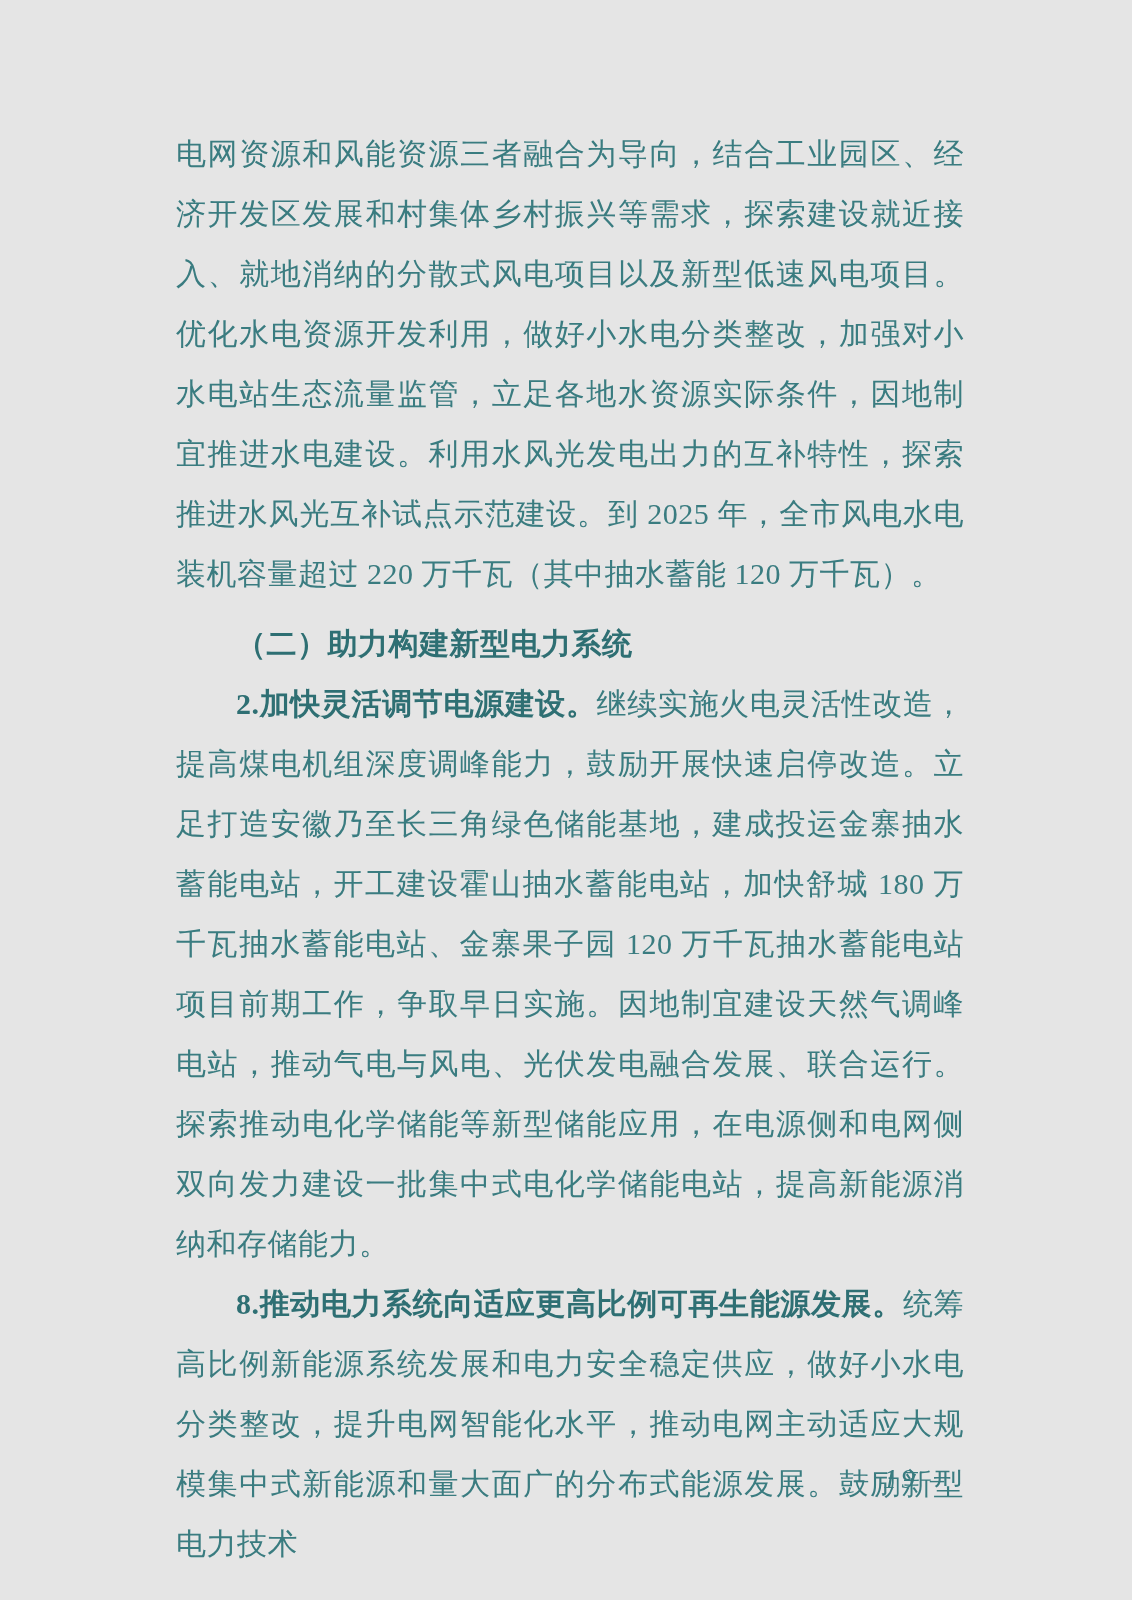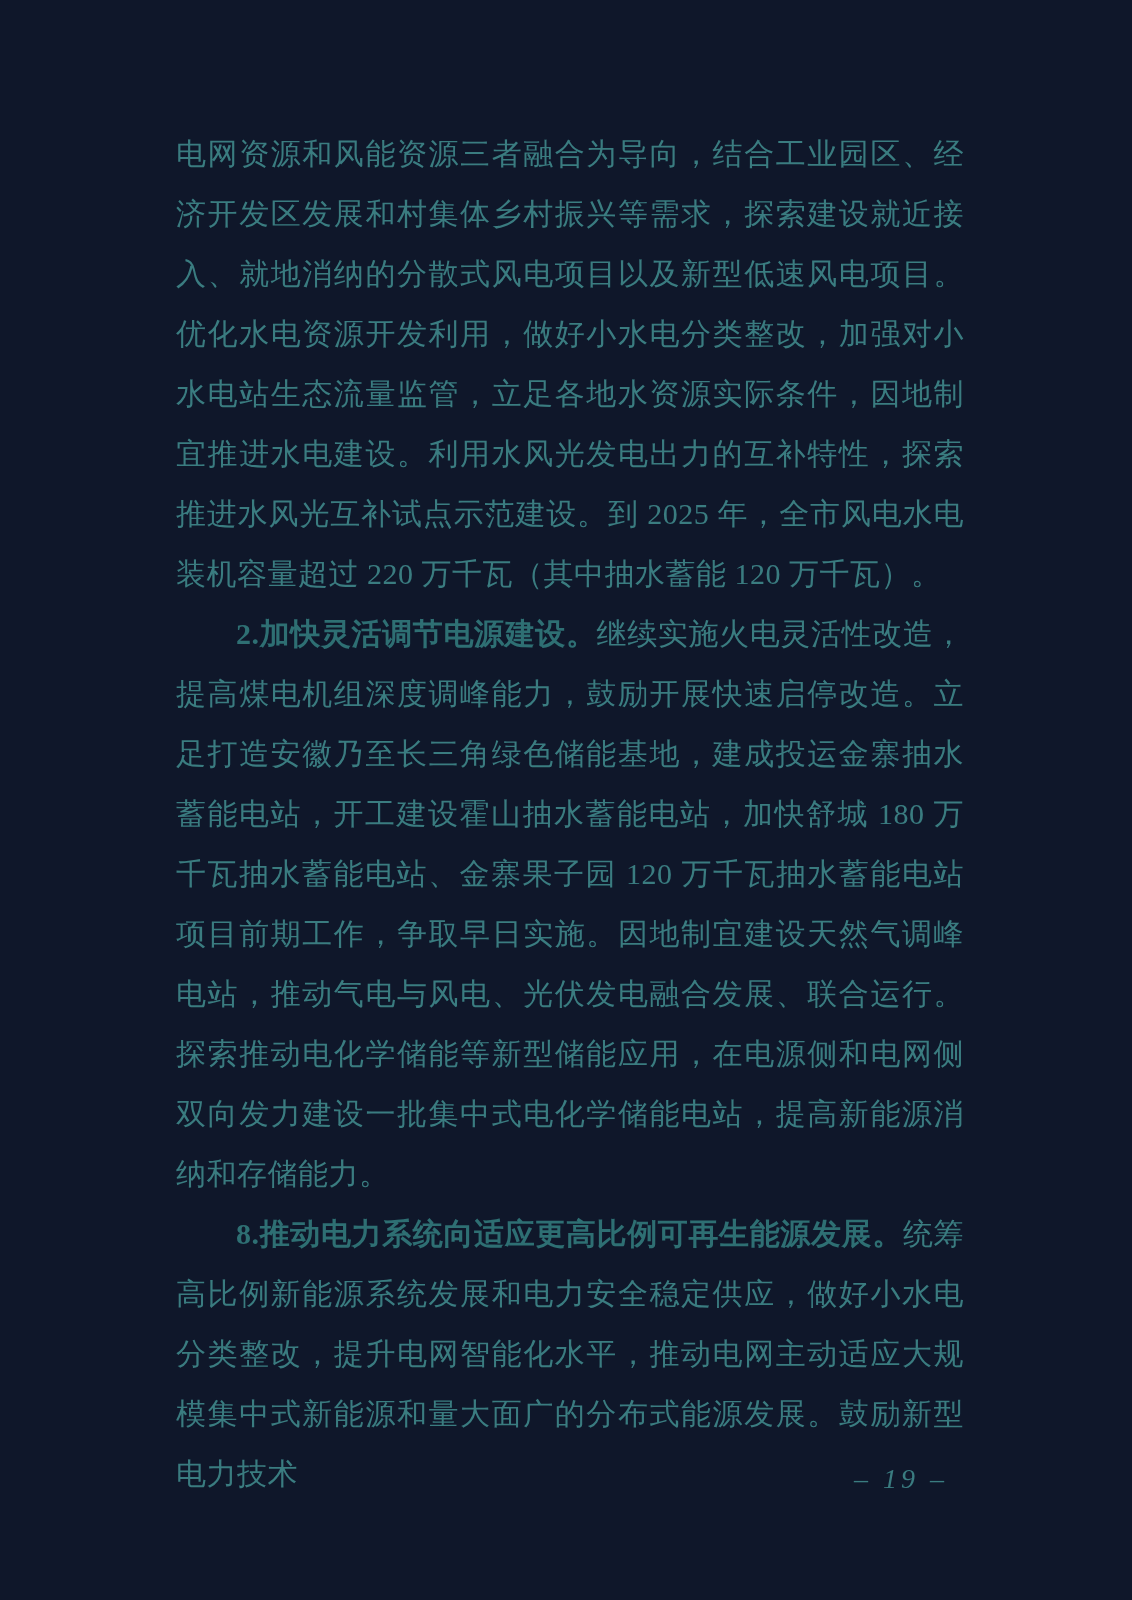--- a/index.html
+++ b/index.html
@@ -10,21 +10,21 @@
     width: 1132px;
     height: 1600px;
     background: #fa8a87;
     overflow: hidden;
     font-family: "Liberation Serif", "DejaVu Serif", serif;
   }
   .page {
     position: relative;
     width: 1132px;
     height: 1600px;
-    background: #0f172a;
+    background: #e5e5e5;
   }
   .body-text {
     position: absolute;
     left: 176px;
     top: 124px;
     width: 788px;
     font-size: 30px;
     line-height: 60px;
     color: #3a7c80;
     text-align: justify;
@@ -60,17 +60,18 @@
     white-space: nowrap;
     font-style: italic;
   }
 </style>
 </head>
 <body>
 
 <div class="page">
   <div class="body-text">
     <p class="para"><span>电网资源和风能资源三者融合为导向，结合工业园区、经济开发区发展和村集体乡村振兴等需求，探索建设就近接入、就地消纳的分散式风电项目以及新型低速风电项目。优化水电资源开发利用，做好小水电分类整改，加强对小水电站生态流量监管，立足各地水资源实际条件，因地制宜推进水电建设。利用水风光发电出力的互补特性，探索推进水风光互补试点示范建设。到 2025 年，全市风电水电装机容量超过 220 万千瓦（其中抽水蓄能 120 万千瓦）。</span></p>
+    <h3 class="heading">（二）助力构建新型电力系统</h3>
     <p class="para indent"><span class="lead">2.加快灵活调节电源建设。</span><span>继续实施火电灵活性改造，提高煤电机组深度调峰能力，鼓励开展快速启停改造。立足打造安徽乃至长三角绿色储能基地，建成投运金寨抽水蓄能电站，开工建设霍山抽水蓄能电站，加快舒城 180 万千瓦抽水蓄能电站、金寨果子园 120 万千瓦抽水蓄能电站项目前期工作，争取早日实施。因地制宜建设天然气调峰电站，推动气电与风电、光伏发电融合发展、联合运行。探索推动电化学储能等新型储能应用，在电源侧和电网侧双向发力建设一批集中式电化学储能电站，提高新能源消纳和存储能力。</span></p>
     <p class="para indent"><span class="lead">8.推动电力系统向适应更高比例可再生能源发展。</span><span>统筹高比例新能源系统发展和电力安全稳定供应，做好小水电分类整改，提升电网智能化水平，推动电网主动适应大规模集中式新能源和量大面广的分布式能源发展。鼓励新型电力技术</span></p>
   </div>
   <div class="page-number">– 19 –</div>
 </div>
 
 </body></html>

